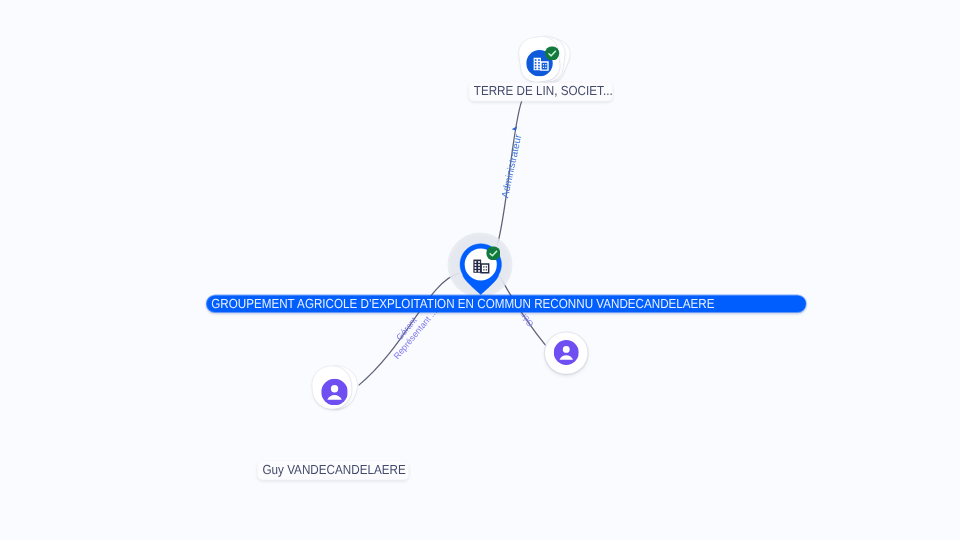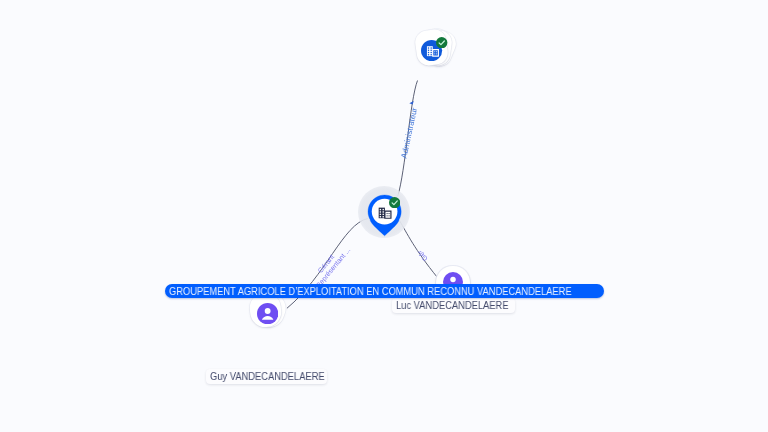--- a/index.html
+++ b/index.html
@@ -28,22 +28,22 @@
       background:radial-gradient(circle at 50% 50%, rgba(226,229,236,.95) 0%, rgba(228,231,238,.92) 62%, rgba(236,238,244,.55) 85%, rgba(250,251,254,0) 100%);}
 
   
   .lbl{position:absolute;white-space:nowrap;border-radius:4px;opacity:0.999;
        background:#fcfcfe;color:#434a6b;
        font-size:10.5px;line-height:15px;height:15px;
        box-shadow:0 1px 2.5px rgba(80,85,115,.16);}
   .lbl > span{display:inline-block;transform:scaleX(.89);transform-origin:0 50%;
        padding:0;will-change:transform;}
   .lbl-main{background:#005efe;color:#e9f1ff;border-radius:7px;
-       height:14px;line-height:14px;width:439px;box-sizing:border-box;overflow:hidden;
-       box-shadow:0 1px 2px rgba(15,55,150,.28);margin-top:48px;}
+       height:14px;line-height:14px;width:480px;box-sizing:border-box;overflow:hidden;
+       box-shadow:0 1px 2px rgba(15,55,150,.28);}
   .lbl-main > span{transform:scaleX(.8874);}
 
   .elbl{position:absolute;white-space:nowrap;font-size:8px;
         transform-origin:0 0;line-height:8px;opacity:0.999;}
 </style>
 </head>
 <body>
 
 <div id="stage">
 
@@ -160,20 +160,20 @@
       <div class="elbl" style="left:24.5px;top:9.9px;transform:rotate(-128deg) translate(0px,-2.2px);color:#7b78ee;font-size:7px;">
         <span>Gérant</span>
       </div>
     </div>
   </div>
 
   <div class="layer">
     <div class="lbl" style="left:205.6px;top:328.5px;width:121.4px;box-sizing:border-box;padding:0 4px;pointer-events:auto;margin-top:40px;">
       <span>Guy VANDECANDELAERE</span>
     </div>
-    <div class="lbl" style="left:391.5px;top:298.3px;width:123.5px;box-sizing:border-box;padding:0 4px;pointer-events:auto;">
-      <span>Luc VANDECANDELAERE</span>
+    <div class="lbl" style="left:375.4px;top:65.5px;width:114.8px;box-sizing:border-box;padding:0 4px;pointer-events:auto;">
+      <span>TERRE DE LIN, SOCIET...</span>
     </div>
     <div class="lbl lbl-main" style="left:164.8px;top:236.2px;padding:0 0 0 4.2px;pointer-events:auto;">
       <span>GROUPEMENT AGRICOLE D’EXPLOITATION EN COMMUN RECONNU VANDECANDELAERE</span>
     </div>
   </div>
 </div>
 
 </body></html>

